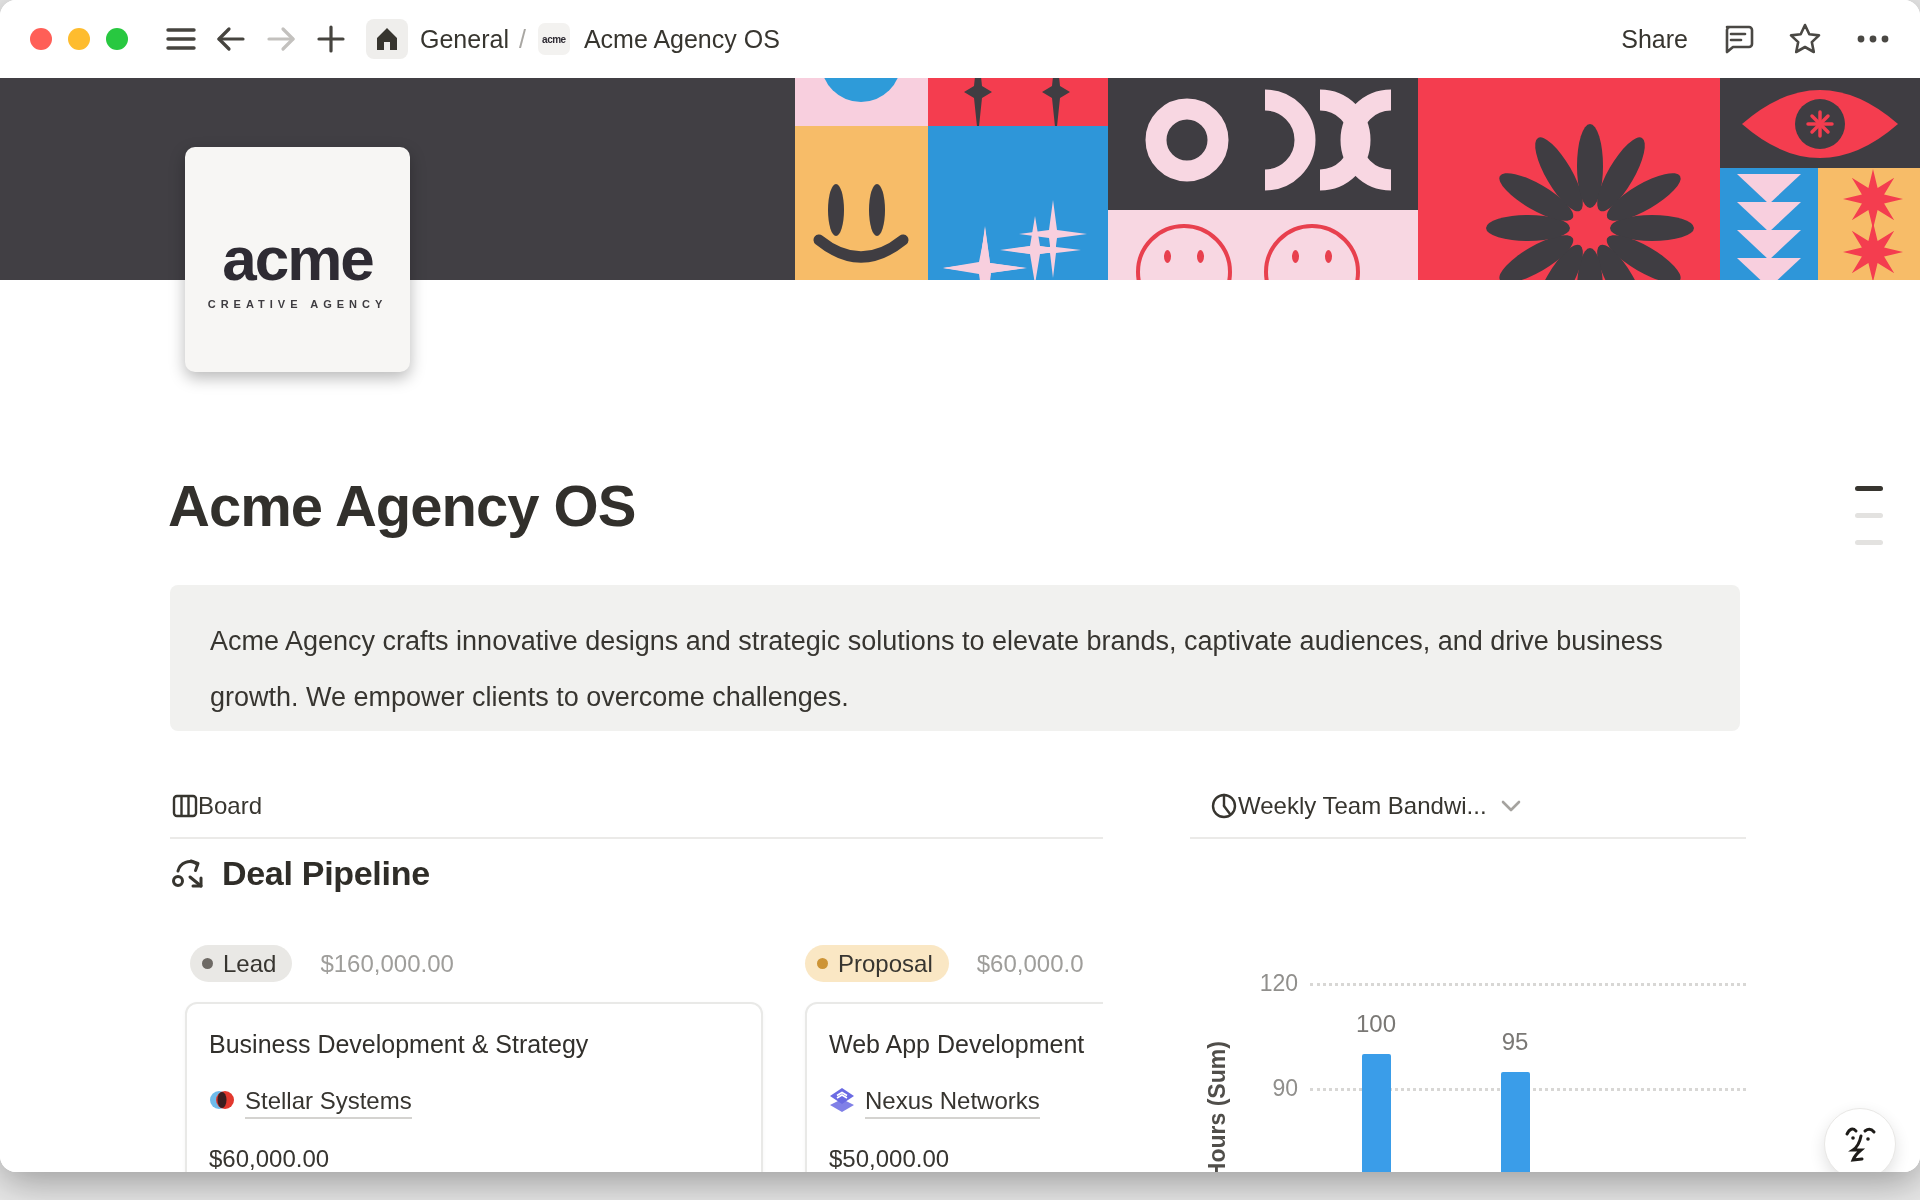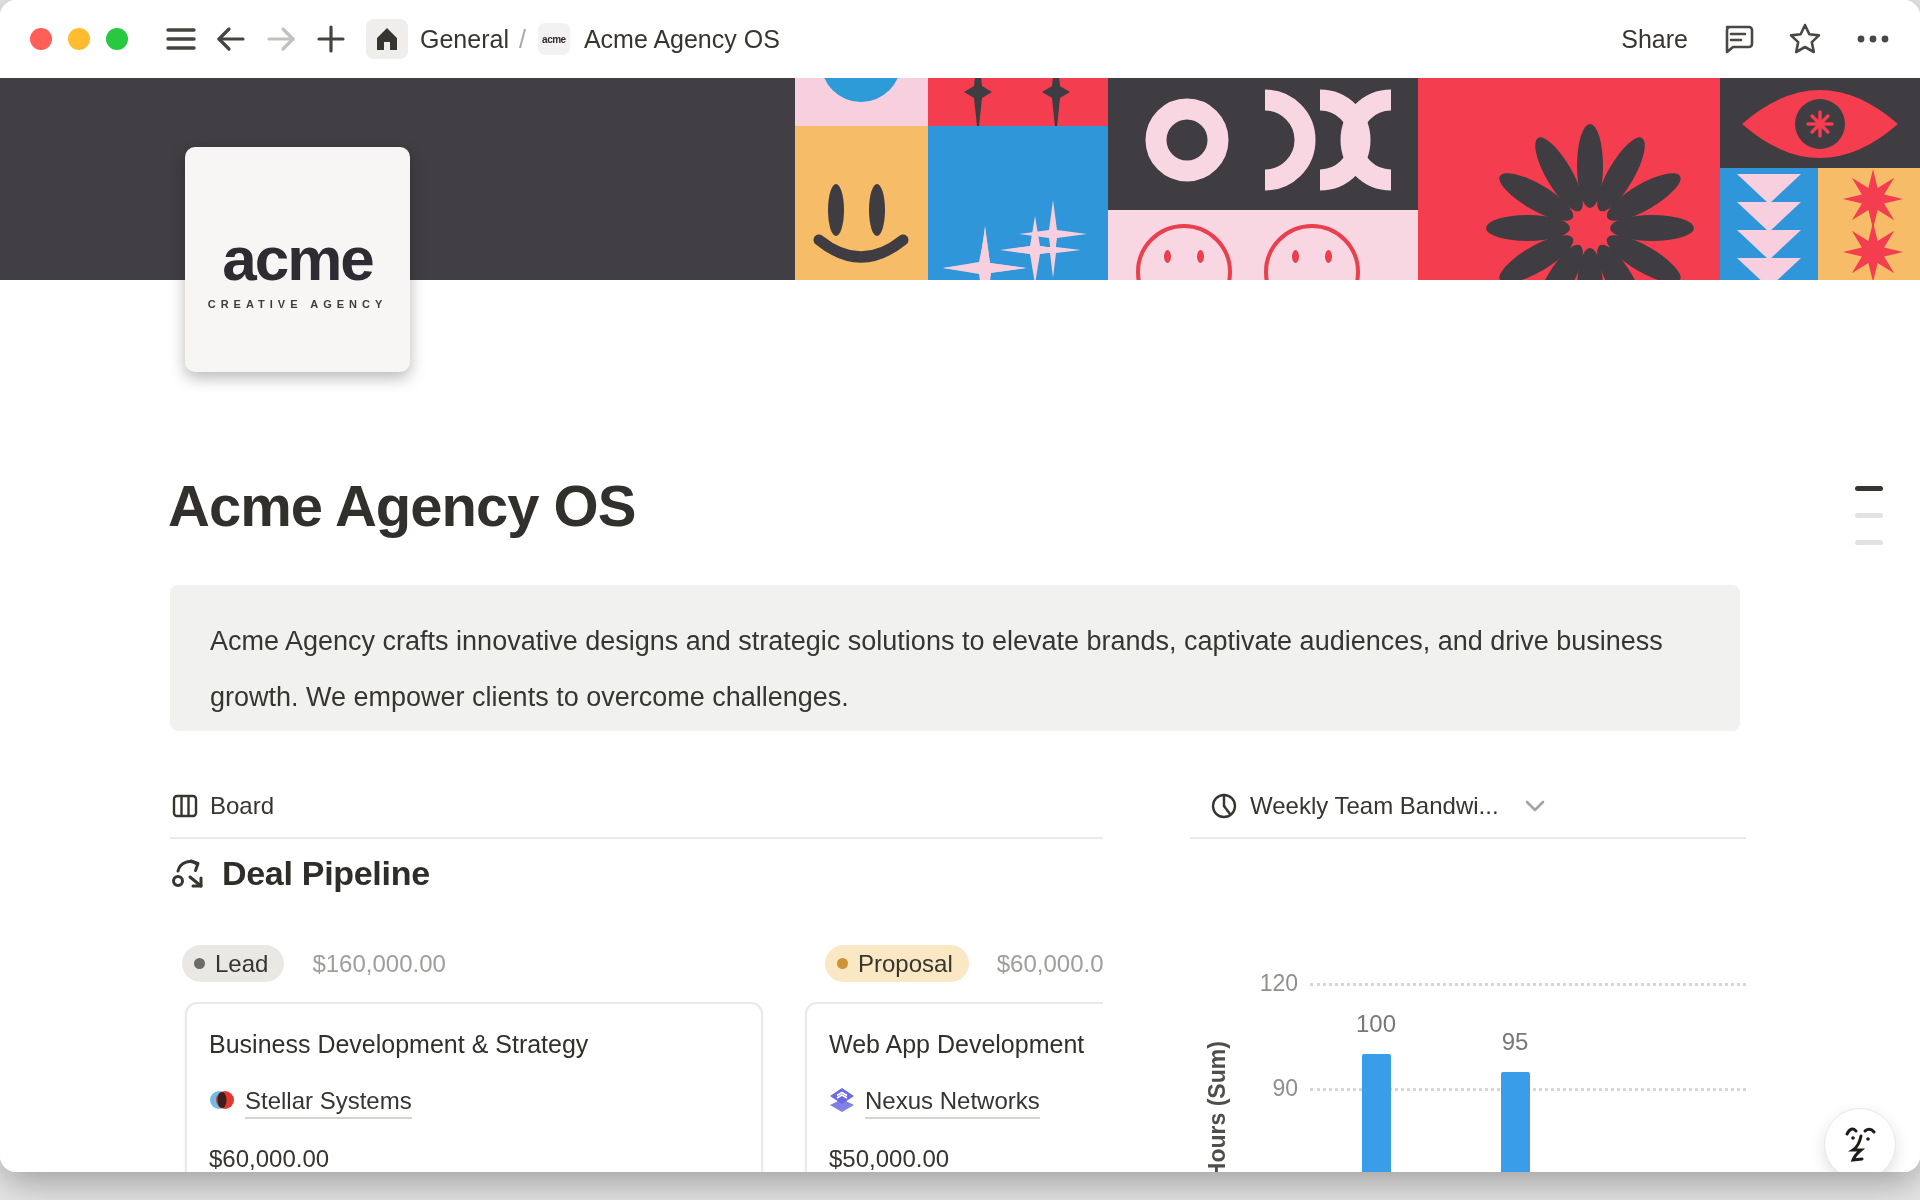--- a/index.html
+++ b/index.html
@@ -59,21 +59,21 @@
   .toc-bar { width:28px; height:5px; border-radius:3px; background:#E3E2E0; }
   .toc-bar.active { background:#37352F; }
 
   .callout { position:absolute; left:170px; top:305px; width:1570px; height:146px; background:#F1F1EF; border-radius:8px;
     padding:28px 40px; font-size:27px; line-height:56px; color:#373530; }
 
   
   .board-section { position:absolute; left:170px; top:502px; width:933px; height:418px; overflow:hidden; }
   .capacity-section { position:absolute; left:1190px; top:502px; width:556px; height:418px; overflow:hidden; }
 
-  .view-tab { position:absolute; top:10px; display:flex; align-items:center; gap:12px; color:#37352F; }
+  .view-tab { position:absolute; top:10px; display:flex; align-items:center; color:#37352F; }
   .view-tab .label { font-size:24px; font-weight:500; }
   .divider { position:absolute; top:55px; left:0; right:0; height:0; border-top:2px solid #EBEAE8; }
 
   .section-heading { position:absolute; top:72px; display:flex; align-items:center; gap:14px; }
   .section-heading .h-label { font-size:34px; font-weight:800; color:#2F2D28; letter-spacing:-0.3px; }
   .h-icon { color:#37352F; display:flex; }
 
   .col-head { position:absolute; top:163px; display:flex; align-items:center; gap:28px; }
   .pill { display:inline-flex; align-items:center; gap:10px; height:37px; padding:0 16px 0 12px; border-radius:19px; font-size:24px; color:#373530; }
   .pill .dot { width:11px; height:11px; border-radius:50%; }
@@ -320,28 +320,28 @@
             <circle cx="8" cy="26" r="4.5"></circle>
             <path d="M8 16 A 12 12 0 0 1 27 9"></path>
             <polyline points="21,6 28,8.5 25.5,15.5"></polyline>
             <path d="M20 22 L31 31"></path>
             <polyline points="31,23 31,31 23,31"></polyline>
           </svg>
         </span>
         <span class="h-label">Deal Pipeline</span>
       </div>
 
-      <div class="col-head" style="left:12px;text-align:right;">
+      <div class="col-head" style="left:20px;text-align:right;">
         <span class="pill lead">
             <span class="dot"></span>
             <span>Lead</span>
           </span>
         <span class="col-total">$160,000.00</span>
       </div>
-      <div class="col-head" style="left:655px;">
+      <div class="col-head" style="left:635px;">
         <span class="pill proposal">
             <span class="dot"></span>
             <span>Proposal</span>
           </span>
         <span class="col-total">$60,000.0</span>
       </div>
 
       <div class="deal-card" style="left:15px;">
         <div class="deal-title">Business Development &amp; Strategy</div>
         <div class="deal-client">

